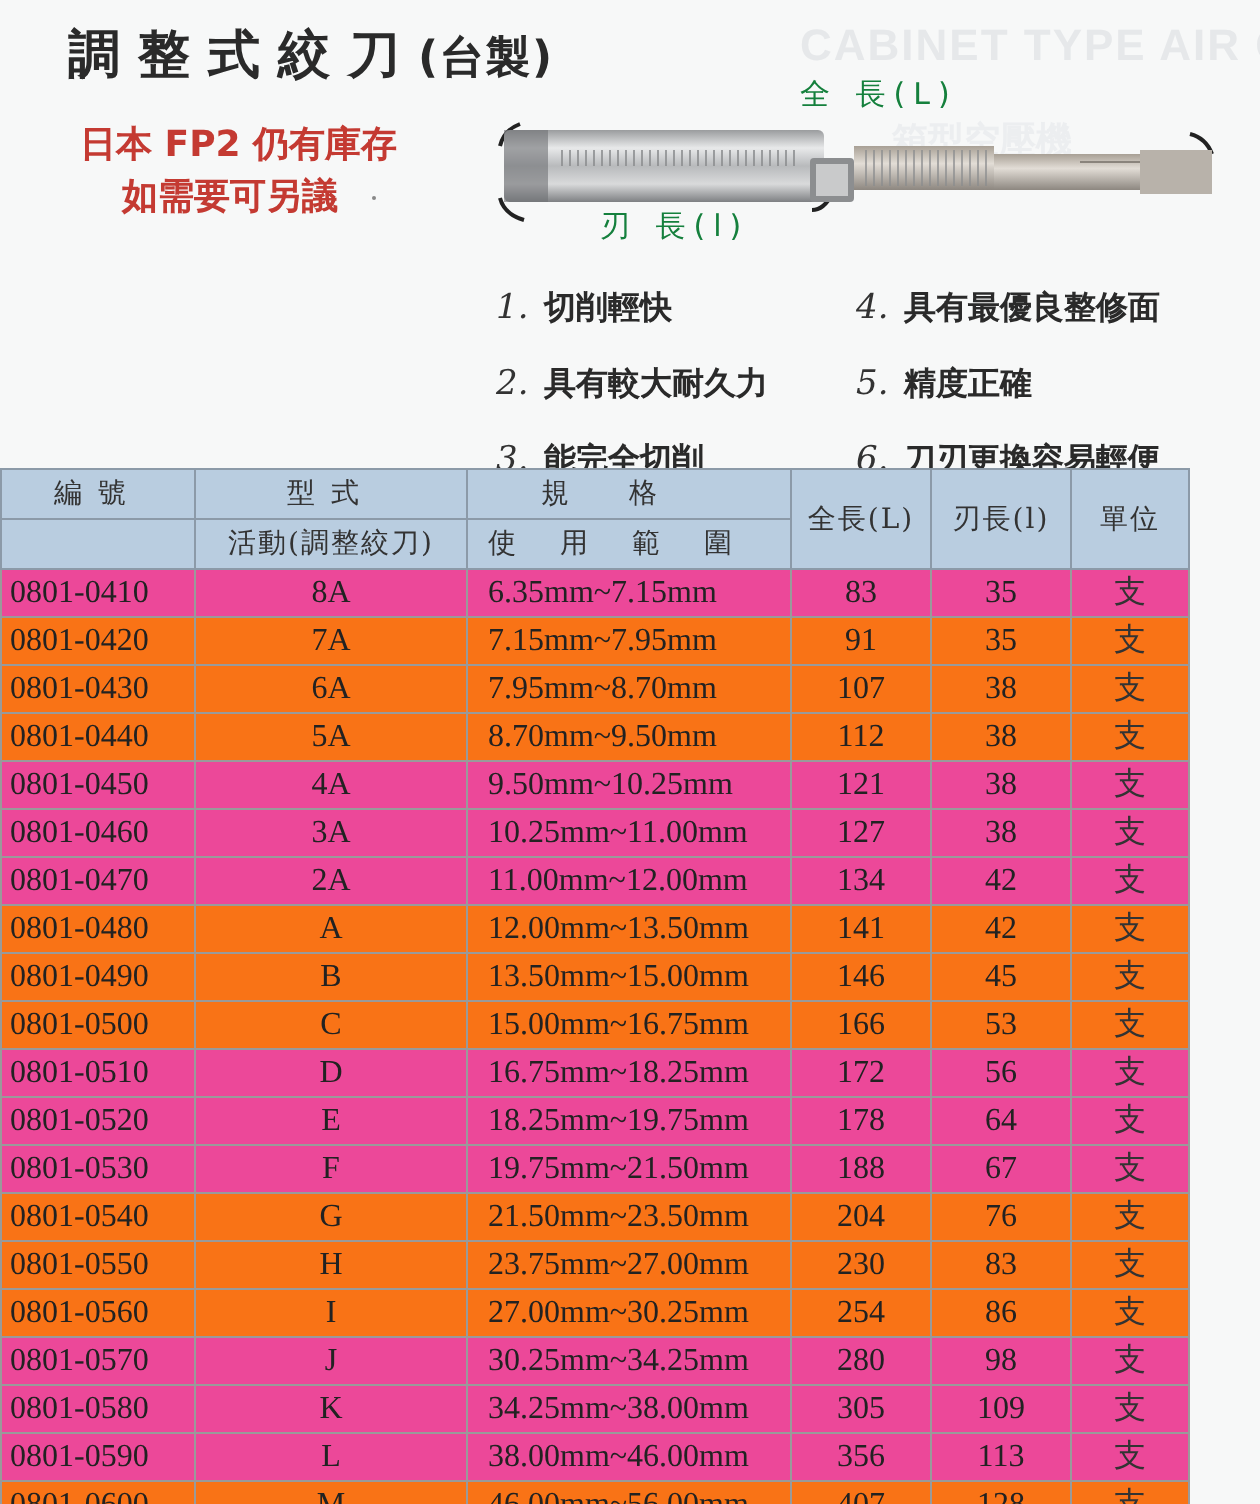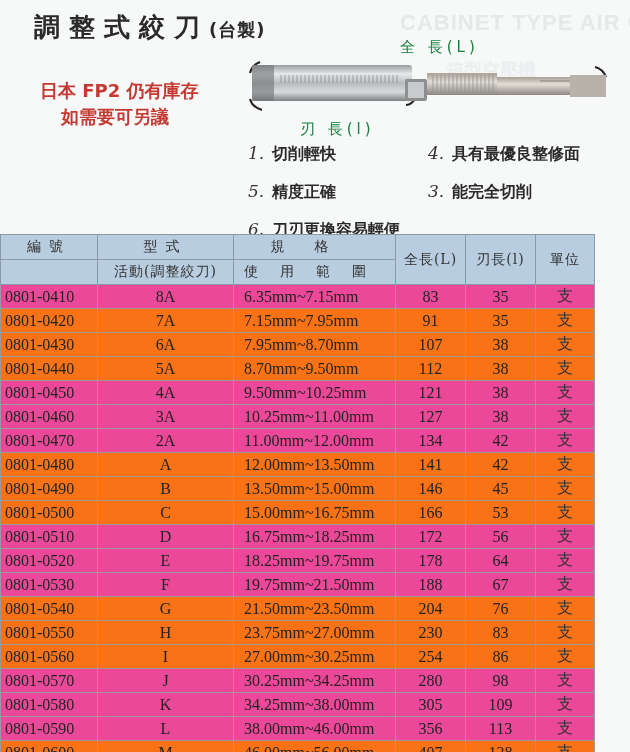--- a/index.html
+++ b/index.html
@@ -17,35 +17,34 @@
   .ghost2 {
     position: absolute; left: 446px; top: 58px;
     font: bold 18px "DejaVu Sans", sans-serif;
     color: #eceef0; white-space: nowrap; text-align: right;
   }
   .title {
     position: absolute; left: 34px; top: 10px;
     font: bold 26px "DejaVu Sans", sans-serif; color: #2a2a2a;
     letter-spacing: 9px; white-space: nowrap;
   }
-  .title .sub { font-size: 18px; letter-spacing: 1px; }
+  .title .sub { font-size: 22px; letter-spacing: 1px; }
   .notice {
     position: absolute; left: 40px; top: 60px; width: 150px;
     text-align: center; color: #c43a32;
     font: bold 18px "DejaVu Sans", sans-serif; line-height: 26px;
     white-space: nowrap;
-    margin-top: 18px;
   }
   .dot { position: absolute; left: 186px; top: 98px; width: 2px; height: 2px; background: #888; border-radius: 1px; }
 
   
   .reamer { position: absolute; left: 240px; top: 55px; width: 380px; height: 60px; }
   .lbl { position: absolute; font: 15px "DejaVu Sans", sans-serif; color: #15803d; letter-spacing: 4px; white-space: nowrap; }
   .lbl-L { left: 400px; top: 38px; }
-  .lbl-l { left: 300px; top: 120px; }
+  .lbl-l { left: 300px; top: 104px; }
 
   .features {
     position: absolute; left: 248px; top: 142px;
     display: grid; grid-template-columns: 180px 200px; row-gap: 14px;
     font: bold 16px "DejaVu Sans", sans-serif; color: #2a2a2a;
   }
   .feat { white-space: nowrap; height: 24px; line-height: 24px; }
   .feat .num { font: italic 17px "DejaVu Serif", serif; display: inline-block; width: 24px; color: #333; }
 
   
@@ -124,20 +123,21 @@
 
   <rect x="257" y="22" width="90" height="18" fill="url(#steel2)"></rect>
   <rect x="330" y="20" width="36" height="22" fill="#b8b2aa"></rect>
   <line x1="300" y1="26" x2="330" y2="26" stroke="#8a847c" stroke-width="1"></line>
 </svg>
 <div class="lbl lbl-l">刃 長(l)</div>
 
 <div class="features">
   <div class="feat"><span class="num">1.</span><span>切削輕快</span></div>
   <div class="feat"><span class="num">4.</span><span>具有最優良整修面</span></div>
+  <div class="feat"><span class="num">2.</span><span>具有較大耐久力</span></div>
   <div class="feat"><span class="num">5.</span><span>精度正確</span></div>
   <div class="feat"><span class="num">3.</span><span>能完全切削</span></div>
   <div class="feat"><span class="num">6.</span><span>刀刃更換容易輕便</span></div>
 </div>
 
 <table class="spec">
   <colgroup>
     <col style="width:97px">
       <col style="width:136px">
       <col style="width:162px">

